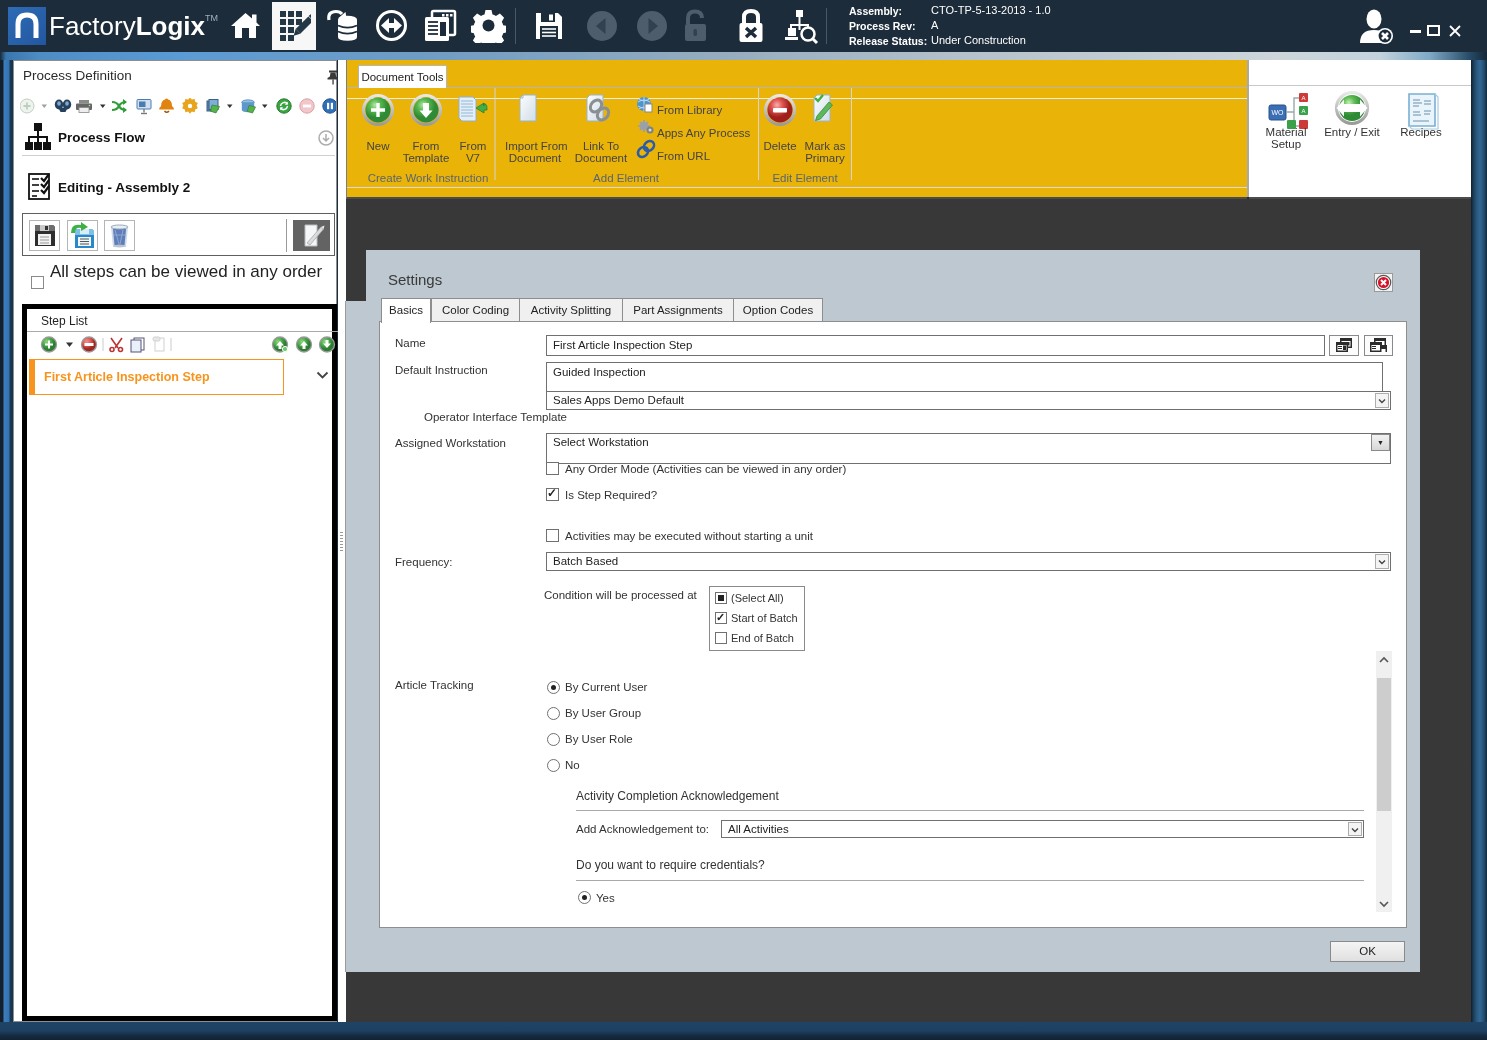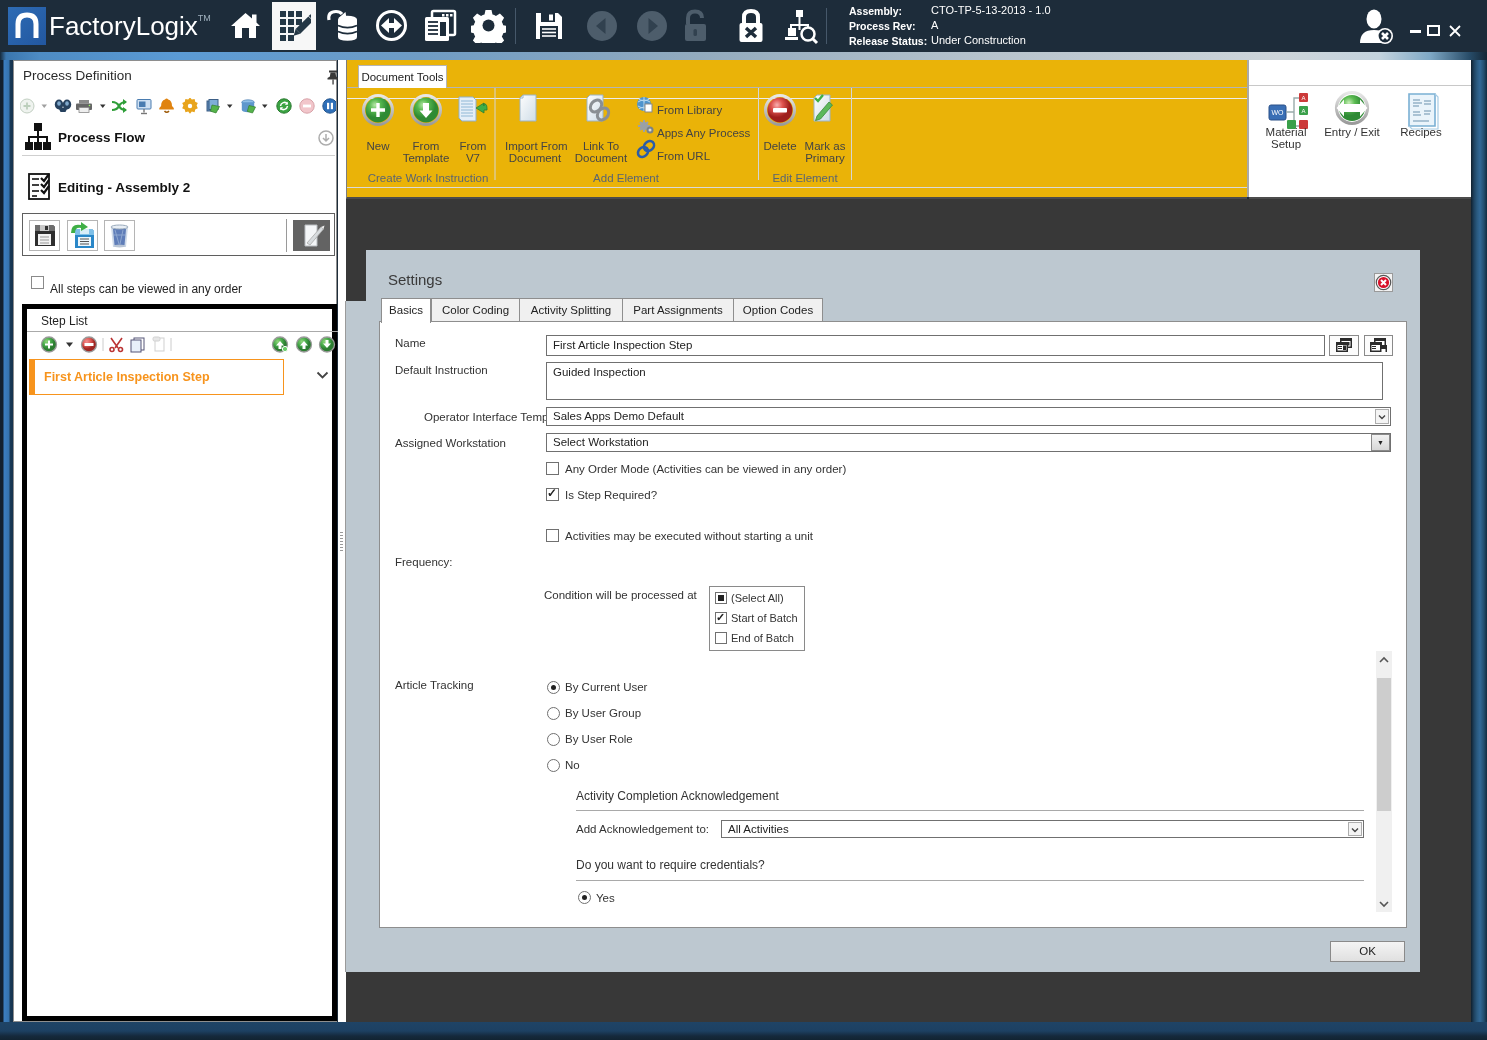--- a/index.html
+++ b/index.html
@@ -58,21 +58,21 @@
 </style>
 </head>
 <body>
 <div id="root">
   <div class="abs" id="topbar">
     <div class="abs" style="left:8px; top:7px; width:38px; height:38px; background:linear-gradient(135deg,#2e6cb5,#2257a0);">
       <svg width="38" height="38" viewBox="0 0 38 38">
           <path d="M10 31 L10 17 Q10 8 19 8 Q28 8 28 17 L28 31" fill="none" stroke="#fff" stroke-width="5"></path>
         </svg>
     </div>
-    <div class="abs" style="left:49px; top:11px; font-size:26px; color:#fff;"><span style="font-weight:300;">Factory</span><span style="font-weight:400;">Logix</span><span style="font-size:9px; vertical-align:14px; color:#9fb0bd;">TM</span></div>
+    <div class="abs" style="left:49px; top:11px; font-size:26px; color:#fff;"><span style="font-weight:300;">Factory</span><span style="font-weight:700;">Logix</span><span style="font-size:9px; vertical-align:14px; color:#9fb0bd;">TM</span></div>
 
     <svg class="abs" style="left:229px; top:9px;" width="33" height="33" viewBox="0 0 33 33">
         <path d="M2 17 L16.5 4 L23 9.5 L23 5.5 L27.5 5.5 L27.5 13.5 L31 17 L27 17 L27 29 L6 29 L6 17 Z" fill="#fff"></path>
         <rect x="13" y="19" width="7" height="10" fill="#1d2c3a"></rect>
       </svg>
 
     <div class="abs" style="left:272px; top:2px; width:44px; height:48px; background:#f7f7f7;"></div>
     <svg class="abs" style="left:278px; top:9px;" width="33" height="33" viewBox="0 0 33 33">
       <g fill="#243745">
           <rect x="2" y="2" width="6" height="6"></rect>
@@ -346,21 +346,21 @@
       <div class="abs" style="left:270px; top:6px; width:37px; height:31px; background:#636363;">
         <svg width="37" height="31" viewBox="0 0 37 31">
             <path d="M12 5 L24 5 L24 26 L12 26 Z" fill="#f4f6f8" stroke="#b8bcc0"></path>
             <path d="M14 23 L28 7 L30.5 9 L17 25 Z" fill="#d8dcdf" stroke="#aaa" stroke-width="0.8"></path>
             <path d="M28 7 L31.5 5.5 L30.5 9 Z" fill="#eee"></path>
           </svg>
       </div>
     </div>
     
     <div class="abs" style="left:17px; top:215px; width:13px; height:13px; background:#fff; border:1px solid #8a8a8a;"></div>
-    <div class="abs" style="left:36px; top:221px; font-size:12px; color:#222;">All steps can be viewed in any order</div>
+    <div class="abs" style="left:36px; top:201px; font-size:17px; color:#222;">All steps can be viewed in any order</div>
     
     <div class="abs" style="left:8px; top:243px; width:315px; height:717px; border:5px solid #000000;">
       <div class="abs" style="left:14px; top:5px; font-size:12px; color:#222;">Step List</div>
       <div class="abs" style="left:0px; top:22px; width:313px; height:1px; background:#aaa;"></div>
       <svg class="abs" style="left:6px; top:27px;" width="303" height="17" viewBox="0 0 303 17">
         <defs>
           <radialGradient id="gg" cx="35%" cy="30%">
               <stop offset="0%" stop-color="#8fd67a"></stop>
               <stop offset="60%" stop-color="#44a748"></stop>
               <stop offset="100%" stop-color="#2c7d31"></stop>
@@ -635,42 +635,48 @@
             <line x1="7" y1="12.5" x2="11" y2="12.5"></line>
           </g>
           <rect x="15" y="9" width="7" height="7" fill="#2b2b2b"></rect>
           <rect x="16.5" y="13" width="4" height="3" fill="#fff"></rect>
         </g>
       </svg>
   </div>
   <div class="lbl" style="left:395px; top:364px;">Default Instruction</div>
   <div class="inp" style="left:546px; top:362px; width:837px; height:38px;">Guided Inspection</div>
   <div class="lbl" style="left:395px; top:411px;margin-left:29px;">Operator Interface Template</div>
-  <div class="combo" style="left:546px; top:407px; width:845px; height:19px;">
+  <div class="combo" style="left:546px; top:391px; width:845px; height:19px;">
       <span class="ct">Sales Apps Demo Default</span>
     <span class="chevbtn"><svg width="8" height="8" viewBox="0 0 8 8">
           <path d="M1 2.5 L4 5.5 L7 2.5" stroke="#444" stroke-width="1.4" fill="none"></path>
         </svg></span>
     </div>
   <div class="lbl" style="left:395px; top:437px;">Assigned Workstation</div>
-  <div class="combo" style="left:546px; top:433px; width:845px; height:19px;">
+  <div class="combo" style="left:546px; top:433px; width:845px; height:31px;">
       <span class="ct">Select Workstation</span>
     </div>
   <div class="abs" style="left:1371px; top:434px; width:19px; height:17px; background:linear-gradient(180deg,#f2f2f2,#d7d7d7); border:1px solid #8a8a8a; text-align:center; font-size:7px; color:#222; line-height:15px;">▼</div>
 
   <div class="cb" style="left:546px; top:462px;"></div>
   <div class="lbl" style="left:565px; top:463px;">Any Order Mode (Activities can be viewed in any order)</div>
   <div class="cb" style="left:546px; top:488px;">
       <span class="check">✓</span>
     </div>
   <div class="lbl" style="left:565px; top:489px;">Is Step Required?</div>
   <div class="cb" style="left:546px; top:529px;"></div>
   <div class="lbl" style="left:565px; top:530px;">Activities may be executed without starting a unit</div>
 
   <div class="lbl" style="left:395px; top:556px;">Frequency:</div>
+  <div class="combo" style="left:546px; top:552px; width:845px; height:19px;">
+      <span class="ct">Batch Based</span>
+    <span class="chevbtn"><svg width="8" height="8" viewBox="0 0 8 8">
+          <path d="M1 2.5 L4 5.5 L7 2.5" stroke="#444" stroke-width="1.4" fill="none"></path>
+        </svg></span>
+    </div>
 
   <div class="lbl" style="left:544px; top:589px;">Condition will be processed at</div>
   <div class="abs" style="left:709px; top:586px; width:96px; height:65px; background:#fff; border:1px solid #8a8a8a;"></div>
   <div class="cb" style="left:715px; top:592px; width:12px; height:12px;">
       <span class="abs" style="left:2px; top:2px; width:6px; height:6px; background:#222;"></span>
     </div>
   <div class="lbl" style="left:731px; top:592px; font-size:11px;">(Select All)</div>
   <div class="cb" style="left:715px; top:612px; width:12px; height:12px;">
       <span class="check" style="font-size:11px; top:-2px;">✓</span>
     </div>

